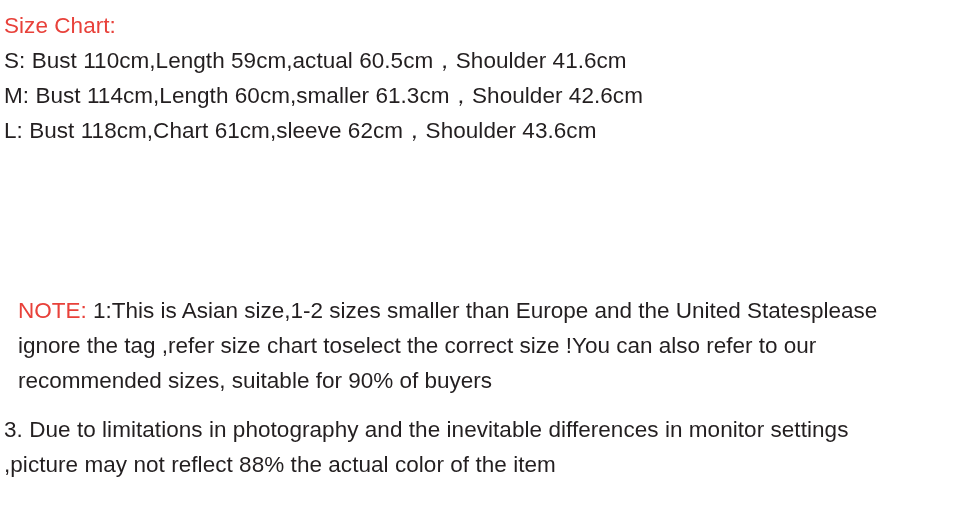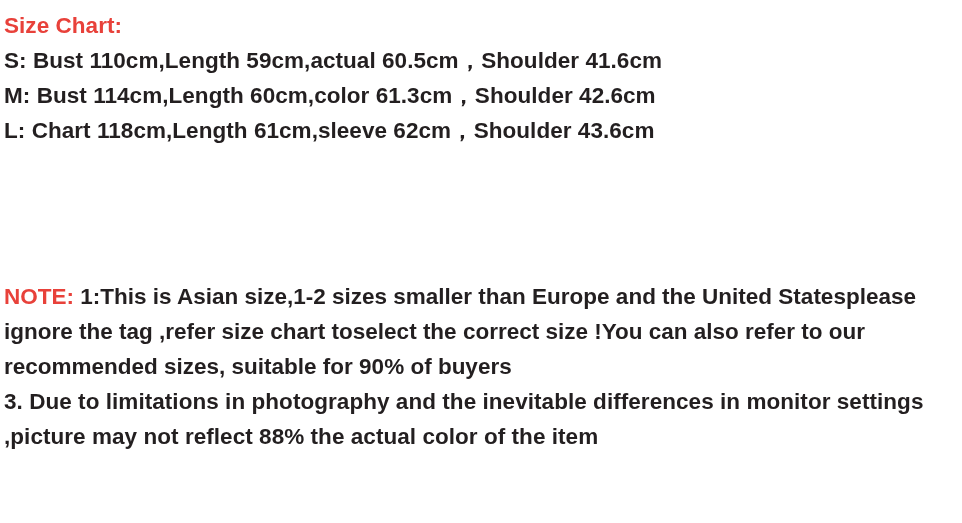--- a/index.html
+++ b/index.html
@@ -13,21 +13,20 @@
     font-family: "Liberation Sans", sans-serif;
     color: #231f20;
     overflow: hidden;
   }
   .page {
     position: relative;
     width: 962px;
     height: 437px;
     box-sizing: border-box;
     padding: 8px 16px 0 4px;
-    font-weight: bold;
   }
   .line {
     font-size: 22.5px;
     line-height: 35px;
     white-space: pre;
     letter-spacing: 0.05px;
   }
   .accent {
     color: #e8413a;
   }
@@ -36,37 +35,37 @@
   }
   .spacer {
     height: 131px;
   }
   .block-note .line {
     white-space: normal;
   }
   .note-para {
     font-size: 22.5px;
     line-height: 35px;
-    margin: 0;
+    margin: 14px;
     max-width: 930px;
   }
   .inline {
     display: inline;
   }
 </style>
 </head>
 <body>
 
 <div class="page">
 
   <section class="block-size-chart">
     <div class="line accent">Size Chart:</div>
     <div class="line">S: Bust 110cm,Length 59cm,actual 60.5cm，Shoulder 41.6cm</div>
-    <div class="line">M: Bust 114cm,Length 60cm,color 61.3cm，Shoulder 42.6cm</div>
-    <div class="line">L: Chart 118cm,Length 61cm,sleeve 62cm，Shoulder 43.6cm</div>
+    <div class="line">M: Bust 114cm,Length 60cm,smaller 61.3cm，Shoulder 42.6cm</div>
+    <div class="line">L: Bust 118cm,Chart 61cm,sleeve 62cm，Shoulder 43.6cm</div>
   </section>
 
   <div class="spacer"></div>
 
   <section class="block-note">
     <p class="note-para"><span class="inline accent">NOTE:</span><span class="inline"> 1:This is Asian size,1-2 sizes smaller than Europe and the United Statesplease ignore the tag ,refer size chart toselect the correct size !You can also refer to our recommended sizes, suitable for 90% of buyers</span></p>
     <div class="line">3.  Due to limitations in photography and the inevitable differences in monitor settings</div>
     <div class="line">,picture may not reflect 88% the actual color of the item</div>
   </section>
 

